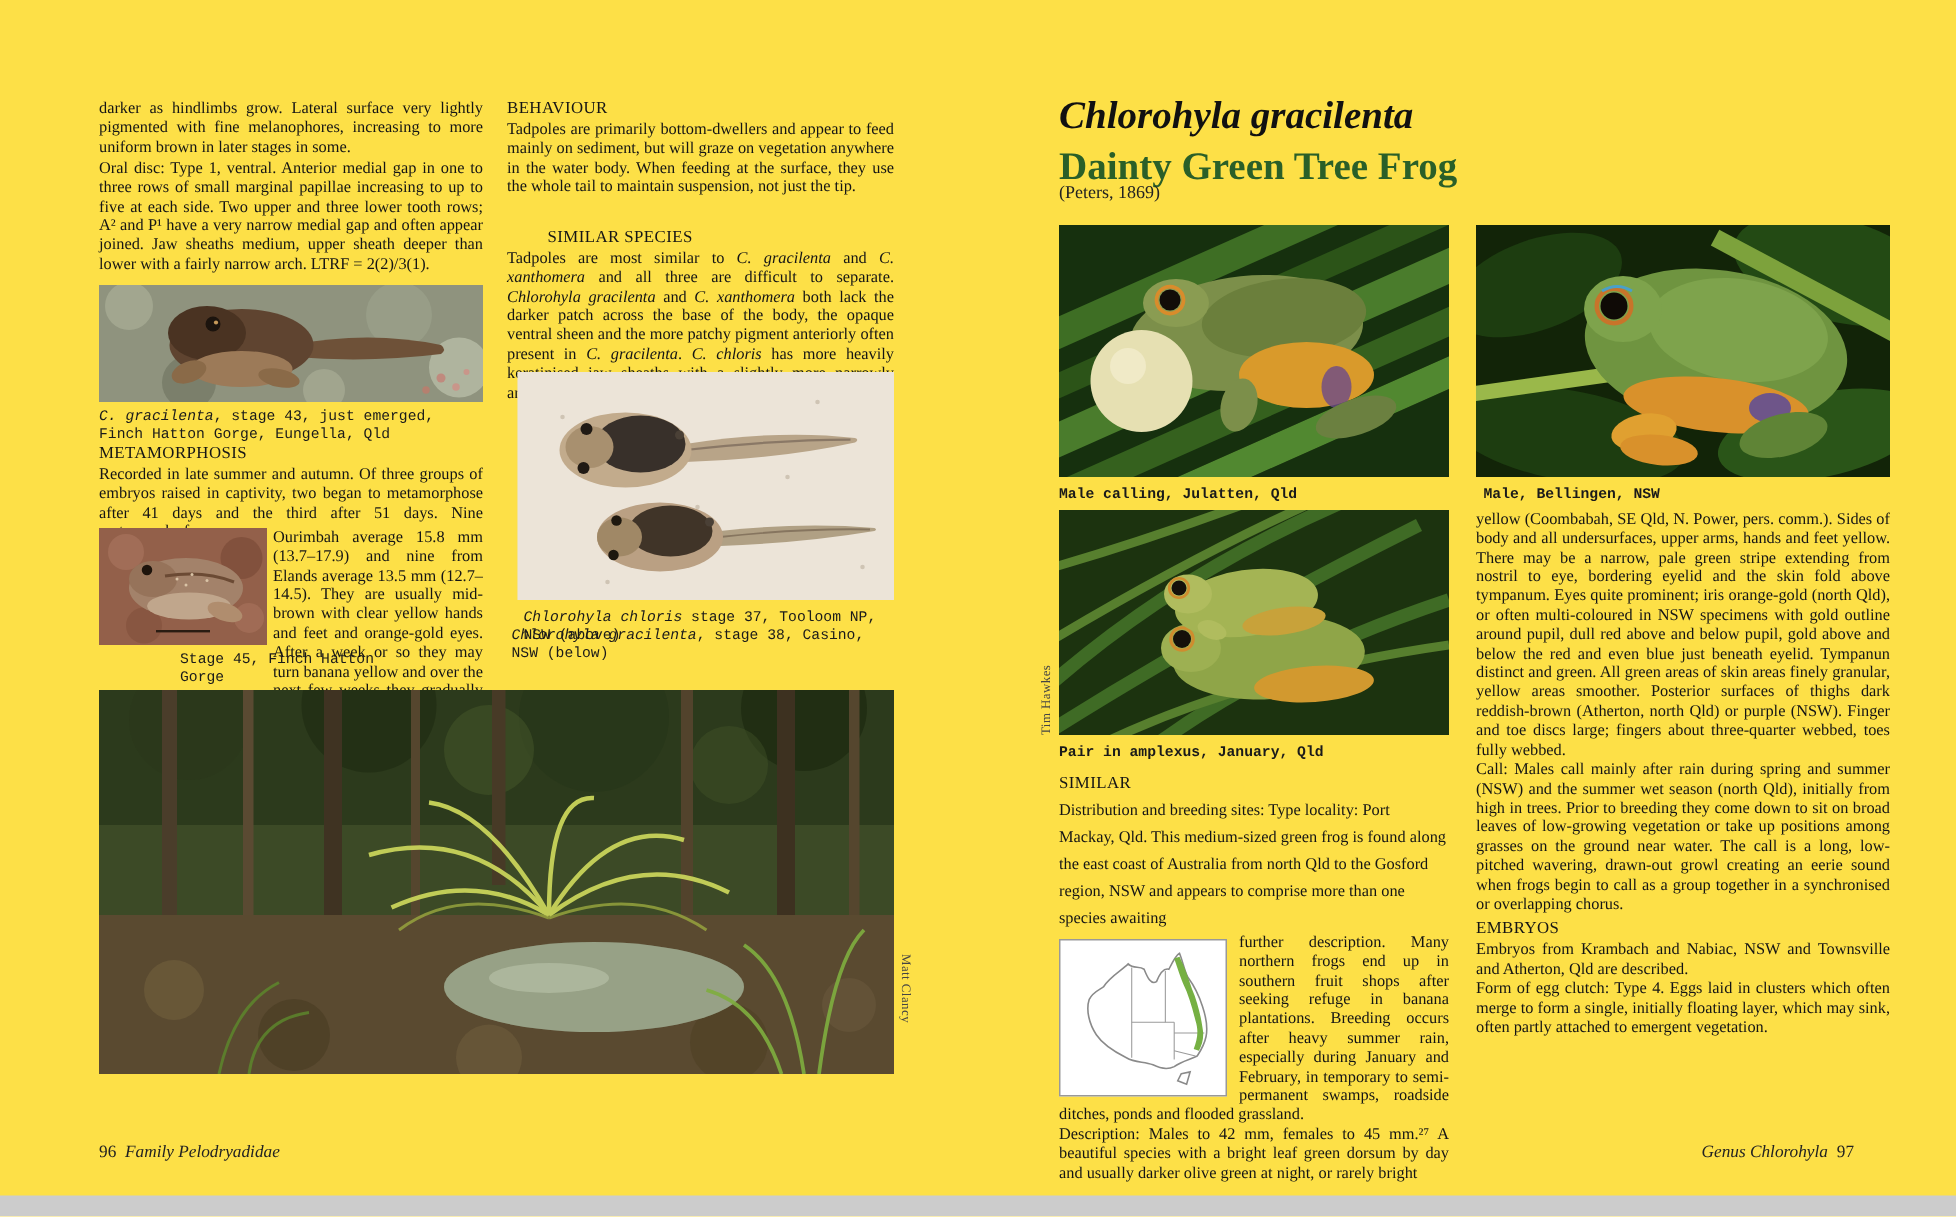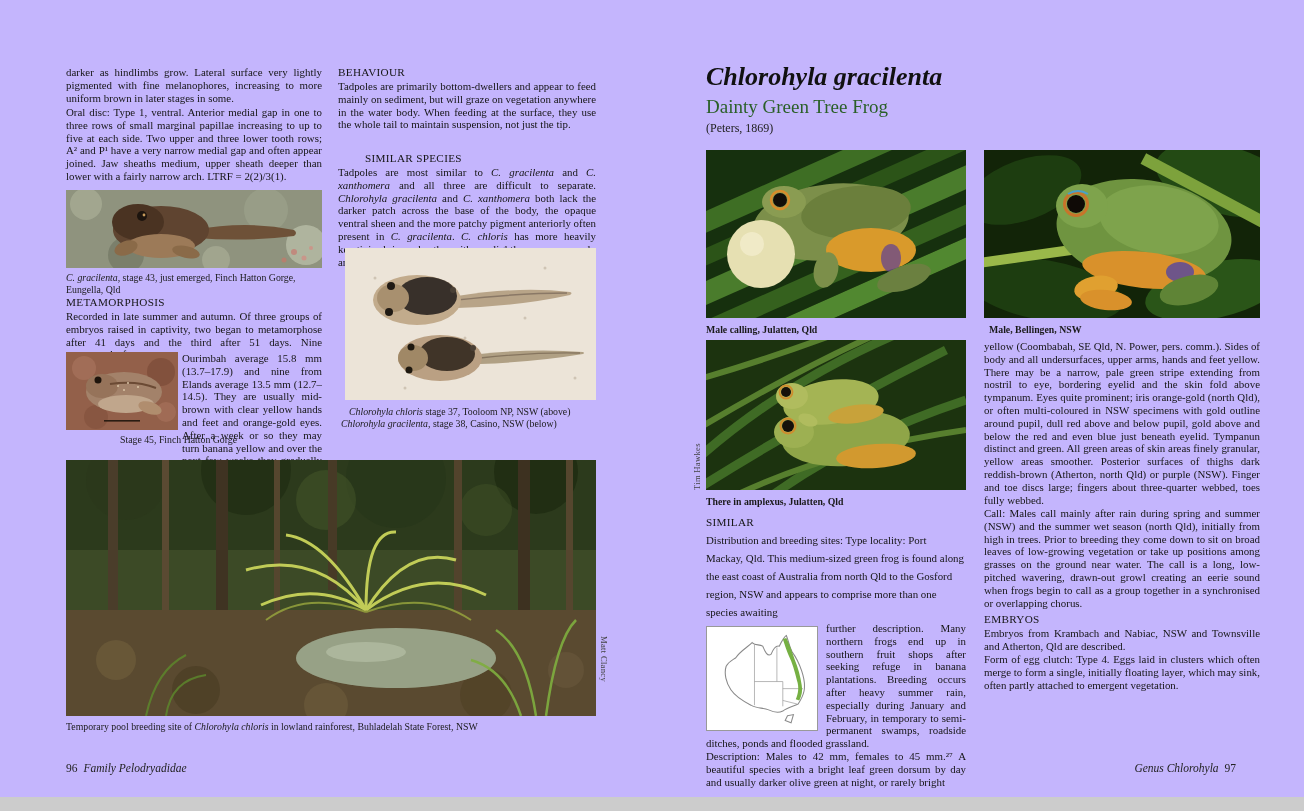--- a/index.html
+++ b/index.html
@@ -1,34 +1,34 @@
 <!DOCTYPE html>
 <html><head>
 <meta charset="utf-8">
 <style>
   * { margin:0; padding:0; box-sizing:border-box; }
   html,body { background:#ffffff; }
   #spread {
-    position:relative; width:1304px; height:811px; background:#c4b5fd;
+    position:relative; width:1304px; height:811px; background:#fde047;
     font-family:"Liberation Serif", serif; color:#151515; overflow:hidden;
   }
   .abs { position:absolute; }
   .body-text { font-size:10.9px; line-height:12.8px; text-align:justify; }
   .heading { font-size:11.2px; letter-spacing:0.3px; }
-  .caption { font-size:9.8px; line-height:12px; color:#1a1a1a; }
+  .caption { font-size:9.8px; line-height:12px; color:#1a1a1a;font-family:Liberation Mono, monospace; }
   .caption-bold { font-weight:bold; }
   .photo { overflow:hidden; background:#222; }
   .photo svg { display:block; }
   .credit-v {
     font-size:8.6px; color:#444; writing-mode:vertical-rl; letter-spacing:0.3px;
   }
   .credit-up { transform:rotate(180deg); }
   i { font-style:italic; }
   .title-sci { font-size:26px; font-style:italic; font-weight:bold; color:#111; }
-  .title-common { font-size:19px; font-weight:normal; }
+  .title-common { font-size:26px; font-weight:bold; }
   .title-auth { font-size:12px; color:#222; }
   .footer { font-size:11.5px; color:#222; }
   .map-box { border:1px solid #999; background:#fff; }
   .bottom-bar { background:#cccccc; }
 </style>
 </head>
 <body>
 
 <div id="spread">
 
@@ -172,21 +172,20 @@
         <path d="M480,256 Q490,180 510,160"></path>
         <path d="M455,256 Q440,210 405,200"></path>
       </g>
       <g stroke="#5d8a2c" stroke-width="2" fill="none" opacity="0.8">
         <path d="M80,256 Q90,210 120,195"></path>
         <path d="M100,256 Q105,220 140,215"></path>
       </g>
     </svg>
   </div>
   <div class="abs credit-v" style="left:599px; top:636px; height:80px;">Matt Clancy</div>
-  <div class="abs caption" style="left:66px; top:721px; width:530px;"><span>Temporary pool breeding site of </span><i>Chlorohyla chloris</i><span> in lowland rainforest, Buhladelah State Forest, NSW</span></div>
 
   <div class="abs footer" style="left:66px; top:762px;">
     <span>96</span>
     <i style="margin-left:3px;">Family Pelodryadidae</i>
   </div>
 
   <div class="abs title-sci" style="left:706px; top:62px; width:554px;">Chlorohyla gracilenta</div>
   <div class="abs title-common" style="left:706px; top:96px; width:554px; color:#2a5f28;">Dainty Green Tree Frog</div>
   <div class="abs title-auth" style="left:706px; top:121px; width:554px;">(Peters, 1869)</div>
 
@@ -264,21 +263,21 @@
 
       <ellipse cx="125" cy="62" rx="48" ry="22" fill="#a4b454" transform="rotate(-8 125 62)"></ellipse>
       <ellipse cx="86" cy="56" rx="16" ry="13" fill="#b0bc5e"></ellipse>
       <circle cx="80" cy="52" r="5" fill="#15100a"></circle>
       <circle cx="80" cy="52" r="6.5" fill="none" stroke="#cf8c2e" stroke-width="1.8"></circle>
       <ellipse cx="150" cy="74" rx="28" ry="9" fill="#c8a23a" transform="rotate(-8 150 74)"></ellipse>
       <ellipse cx="102" cy="80" rx="10" ry="6" fill="#b0bc5e" transform="rotate(20 102 80)"></ellipse>
     </svg>
   </div>
   <div class="abs credit-v credit-up" style="left:692px; top:408px; height:82px;">Tim Hawkes</div>
-  <div class="abs caption caption-bold" style="left:706px; top:496px; width:260px;">There in amplexus, Julatten, Qld</div>
+  <div class="abs caption caption-bold" style="left:706px; top:496px; width:260px;">Pair in amplexus, January, Qld</div>
 
   <div class="abs heading" style="left:706px; top:516px; width:260px;">SIMILAR</div>
   <div class="abs" style="left:706px; top:530px; width:260px;">
     <div class="body-text" style="display:inline;margin-top:32px;">Distribution and breeding sites: Type locality: Port Mackay, Qld. This medium-sized green frog is found along the east coast of Australia from north Qld to the Gosford region, NSW and appears to comprise more than one species awaiting</div>
     <div style="margin-top:2px;">
       <div class="map-box" style="float:left; width:112px; height:105px; margin:4px 8px 2px 0;">
         <svg width="110" height="103" viewBox="0 0 110 103">
           <g transform="translate(5,5) scale(1.18)">
             <path d="M20,22 C24,16 30,13 34,9 C37,12 40,10 43,12 C45,17 47,21 50,19 C52,14 54,11 57,12 C59,8 61,4 63,3 C65,8 66,14 68,17 C71,21 74,27 76,33 C78,39 79,45 78,50 C77,55 75,58 73,61 C69,63 64,64 60,67 C56,69 52,68 48,66 C43,64 38,65 33,62 C27,59 20,55 16,49 C12,43 10,35 12,29 C14,25 17,24 20,22 Z" fill="#ffffff" stroke="#8a8a8a" stroke-width="0.9"></path>
             <path d="M64,71 L69,70 L67,77 L62,75 Z" fill="#ffffff" stroke="#8a8a8a" stroke-width="0.9"></path>

